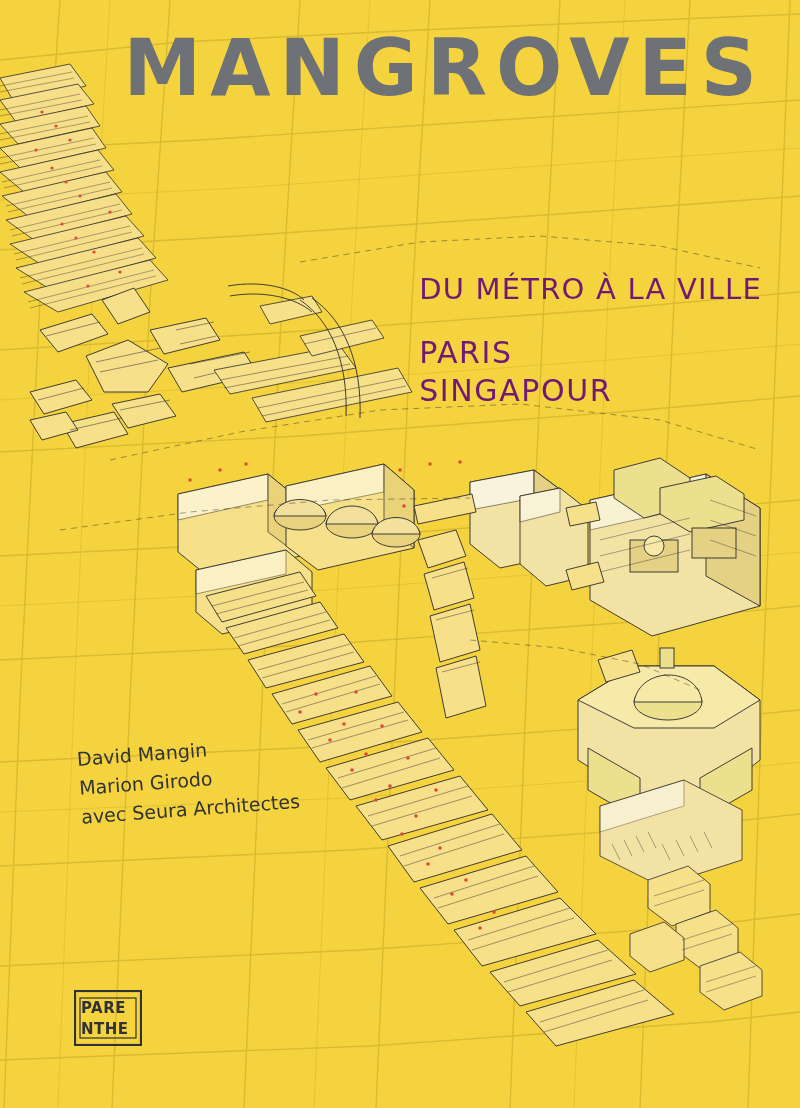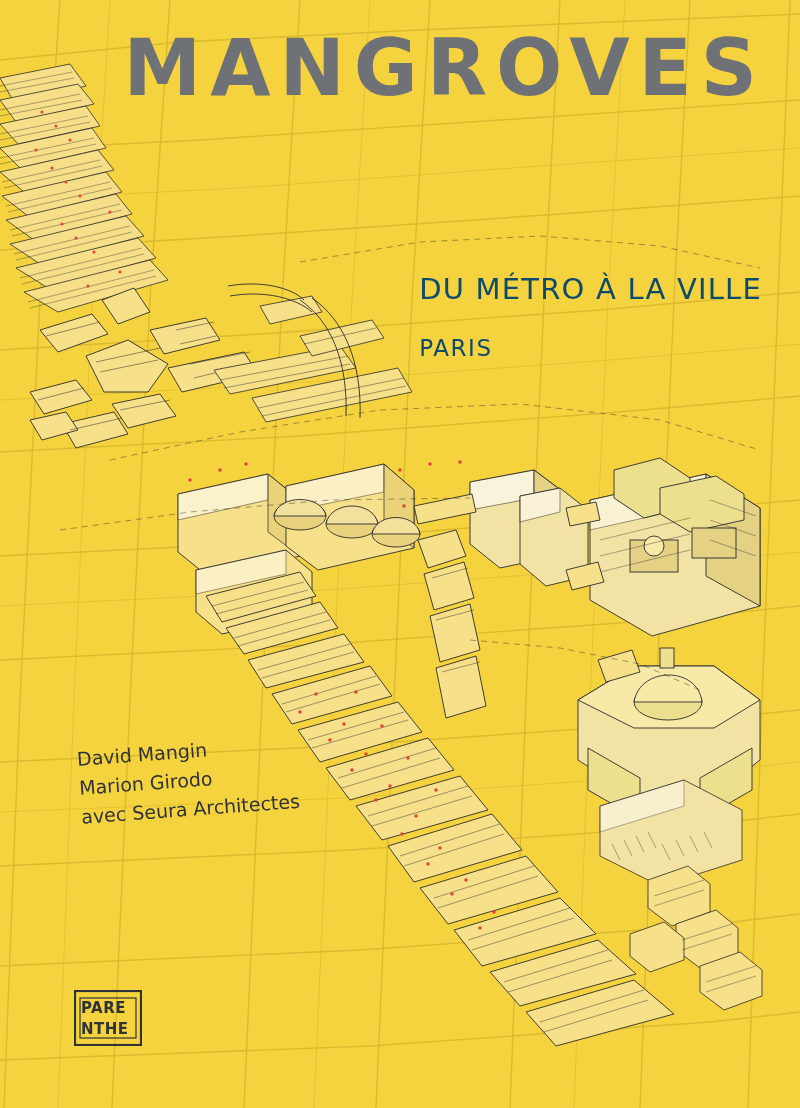--- a/index.html
+++ b/index.html
@@ -54,34 +54,34 @@
   .title-line.second {
     margin-top: 22px;
   }
 
   .subtitle-block {
     position: absolute;
     top: 272px;
     right: 38px;
     z-index: 5;
     text-align: left;
-    color: #0c4a6e;
+    color: #701a75;
   }
   .subtitle {
     font-family: "DejaVu Sans", sans-serif;
     font-size: 29px;
     font-weight: 400;
     letter-spacing: 1.2px;
     text-transform: uppercase;
     margin: 0 0 28px 0;
     white-space: nowrap;
   }
   .cities {
     font-family: "DejaVu Sans", sans-serif;
-    font-size: 23px;
+    font-size: 30px;
     font-weight: 400;
     letter-spacing: 1.6px;
     text-transform: uppercase;
     line-height: 1.27;
     white-space: nowrap;
   }
 
   .authors {
     position: absolute;
     left: 76px;
@@ -446,20 +446,21 @@
   </svg>
 
   <div class="title-block">
     <div class="title-line">MANGROVES</div>
   </div>
 
   <div class="subtitle-block">
     <div class="subtitle">DU MÉTRO À LA VILLE</div>
     <div class="cities">
       <div>PARIS</div>
+      <div>SINGAPOUR</div>
     </div>
   </div>
 
   <div class="authors">
     <div>David Mangin</div>
     <div>Marion Girodo</div>
     <div>avec Seura Architectes</div>
   </div>
 
   <svg class="publisher" viewBox="0 0 68 56">

